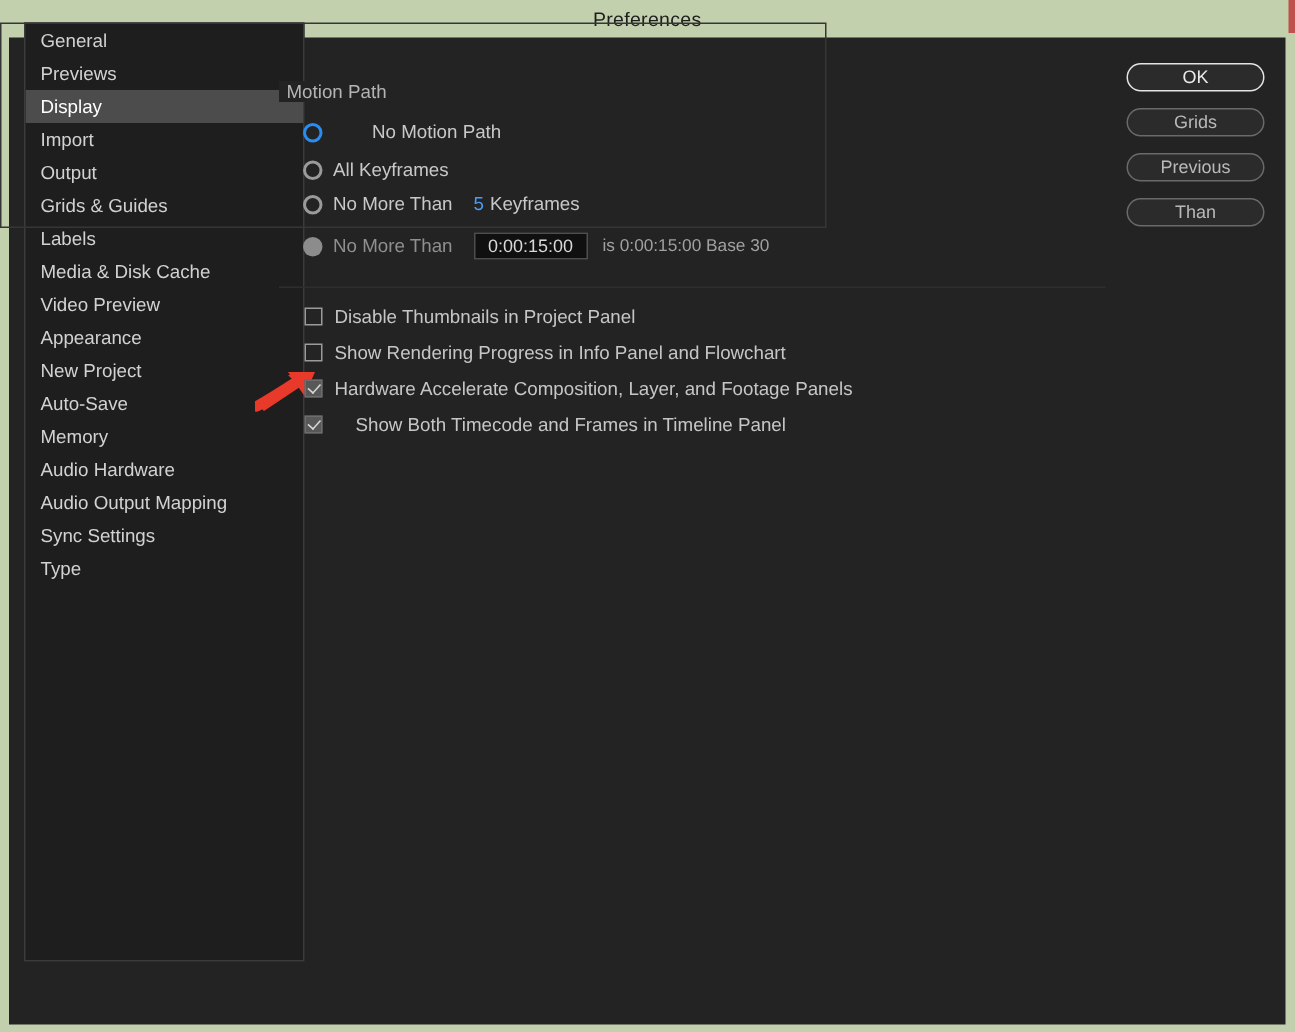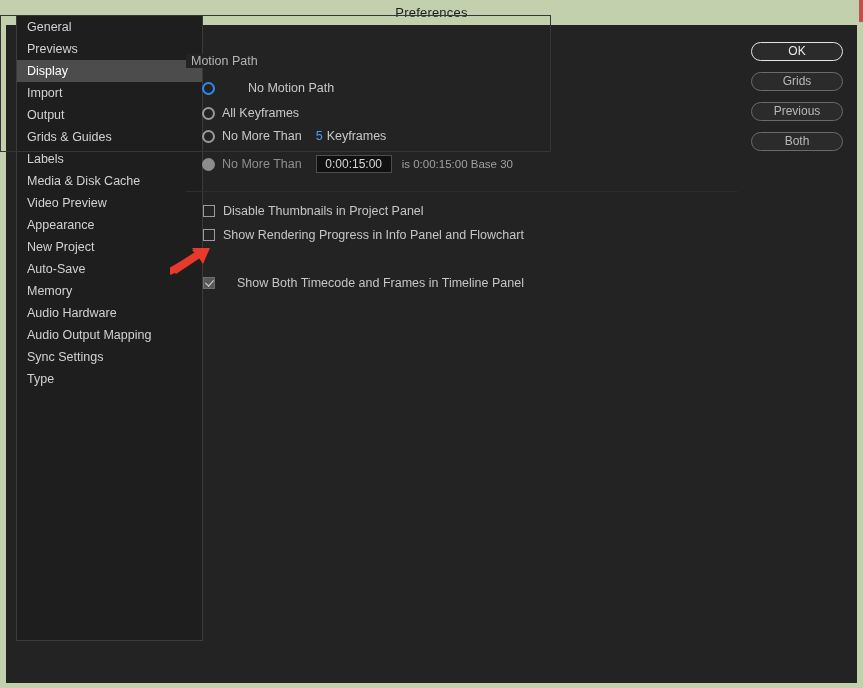--- a/index.html
+++ b/index.html
@@ -302,34 +302,38 @@
     <input id="timecode-input" type="text" placeholder="0:00:00:00" value="0:00:15:00" style="">
     <span id="timecode-suffix">is 0:00:15:00  Base 30</span>
   </div>
 
   <div id="panel-divider"></div>
 
   <div id="button-col">
       <div class="dlg-button default">OK</div>
       <div class="dlg-button">Grids</div>
       <div class="dlg-button">Previous</div>
-      <div class="dlg-button">Both</div>
+      <div class="dlg-button">Than</div>
     </div>
 
   <svg id="annotation-arrow" viewBox="0 0 42 30">
     <path d="M2 24 L26 8 L22 4 L38 3 L33 17 L30 12 L6 28 Z" fill="#e8392a"></path>
     <path d="M1 25 Q10 20 27 9" stroke="#e8392a" stroke-width="7" stroke-linecap="round" fill="none"></path>
     <path d="M22 2 L40 2 L33 18 Z" fill="#e8392a"></path>
   </svg>
 
 <div class="check-row" style="top: 203px; position: absolute;">
       <span class="checkbox"></span>
       <span class="check-label">Disable Thumbnails in Project Panel</span>
     </div>
     <div class="check-row" style="top: 227px; position: absolute;">
       <span class="checkbox"></span>
       <span class="check-label">Show Rendering Progress in Info Panel and Flowchart</span>
     </div>
+    <div class="check-row" style="top: 251px; position: absolute;">
+      <span class="checkbox checked"></span>
+      <span class="check-label">Hardware Accelerate Composition, Layer, and Footage Panels</span>
+    </div>
     <div class="check-row" style="top: 275px; position: absolute; gap: 14px;">
       <span class="checkbox checked"></span>
       <span class="check-label">Show Both Timecode and Frames in Timeline Panel</span>
     </div>
   </div>
 
 </body></html>

